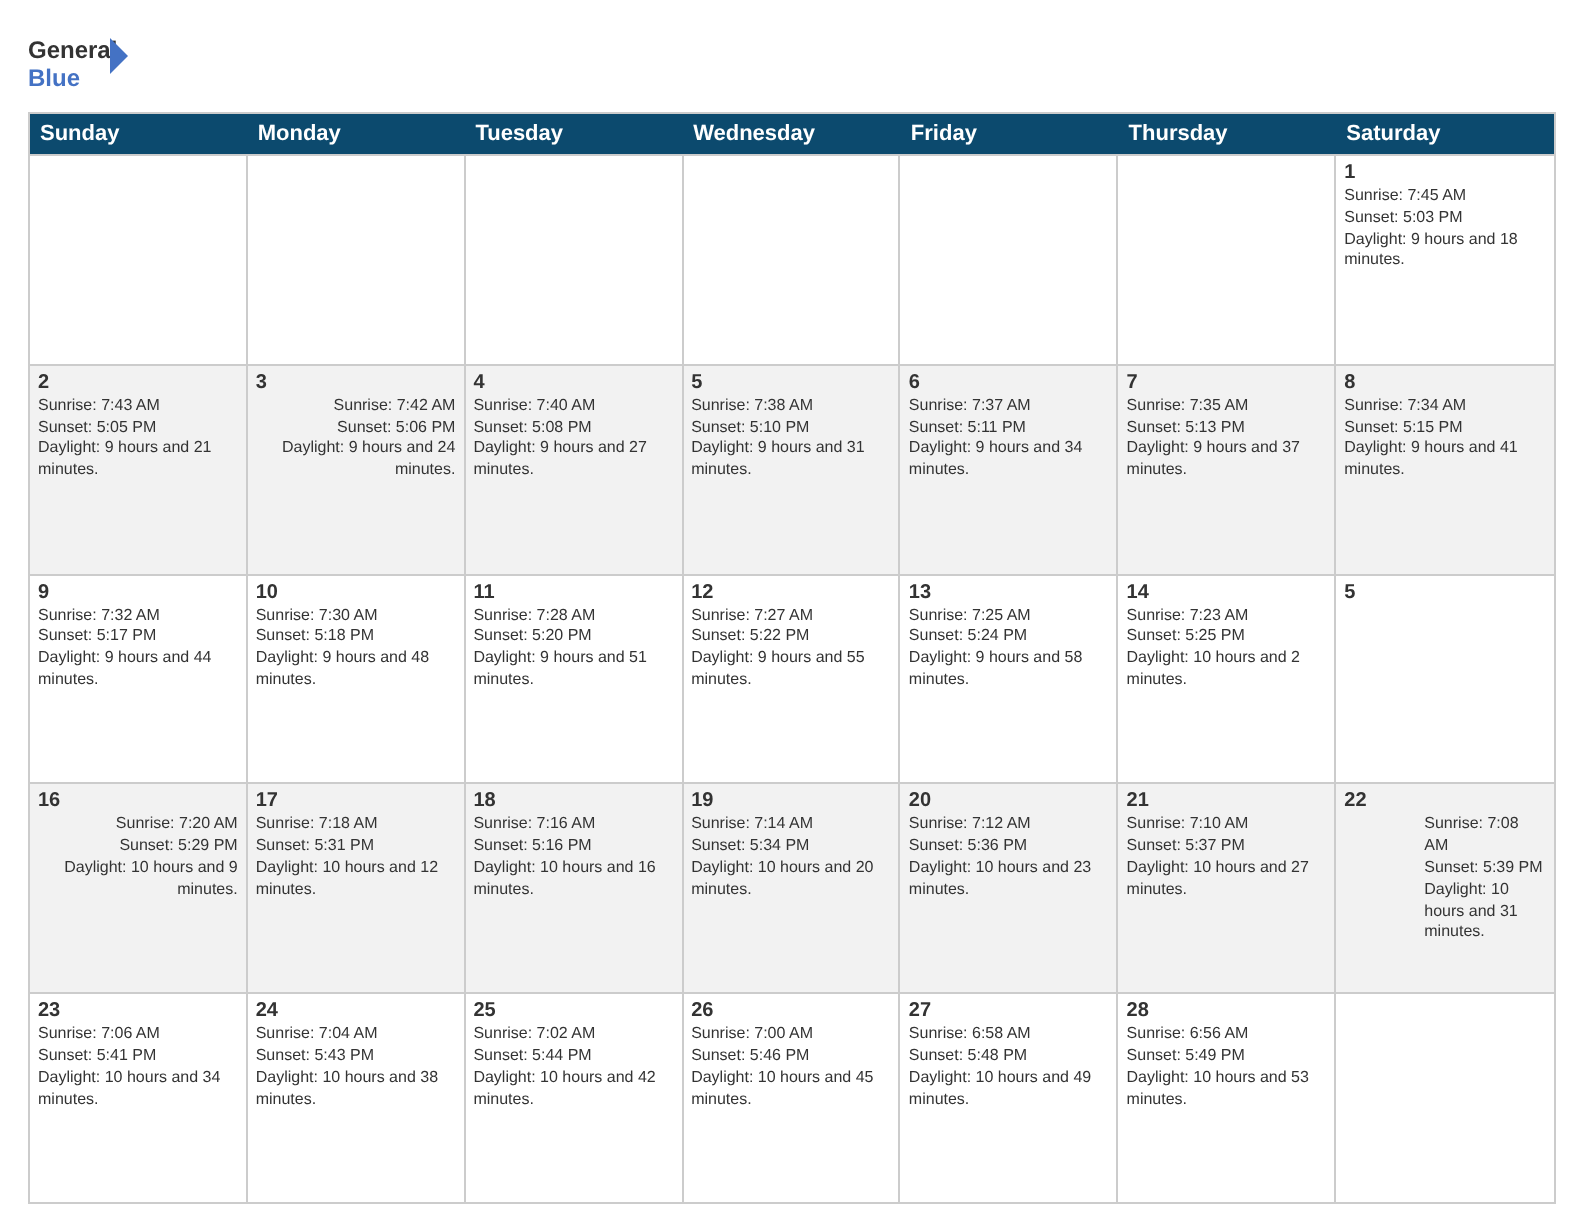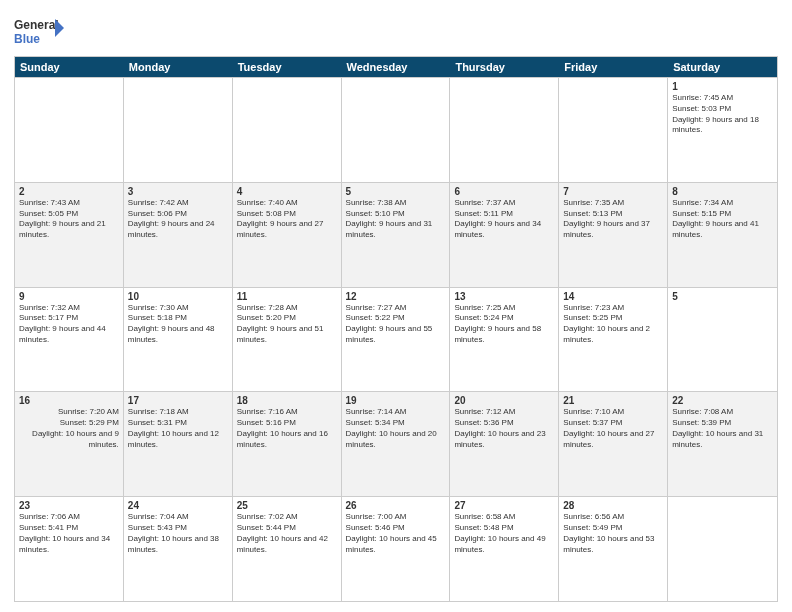--- a/index.html
+++ b/index.html
@@ -118,22 +118,22 @@
       <div class="location"></div>
     </div>
   </div>
 
   <div class="calendar">
     <div class="cal-header">
     <div class="cal-header-cell">Sunday</div>
         <div class="cal-header-cell">Monday</div>
         <div class="cal-header-cell">Tuesday</div>
         <div class="cal-header-cell">Wednesday</div>
+        <div class="cal-header-cell">Friday</div>
         <div class="cal-header-cell">Thursday</div>
-        <div class="cal-header-cell">Friday</div>
         <div class="cal-header-cell">Saturday</div>
       </div>
     <div class="cal-body">
     <div class="cal-row">
           <div class="cal-cell empty"></div>
           <div class="cal-cell empty"></div>
           <div class="cal-cell empty"></div>
           <div class="cal-cell empty"></div>
           <div class="cal-cell empty"></div>
           <div class="cal-cell empty"></div>
@@ -146,21 +146,21 @@
         </div>
         <div class="cal-row">
           <div class="cal-cell">
             <span class="day-num">2</span>
             <div class="day-info" style="white-space: pre-line;">Sunrise: 7:43 AM
 Sunset: 5:05 PM
 Daylight: 9 hours and 21 minutes.</div>
           </div>
           <div class="cal-cell">
             <span class="day-num">3</span>
-            <div class="day-info" style="white-space: pre-line;">Sunrise: 7:42 AM
+            <div class="day-info" style="white-space: pre-line; text-align: right;">Sunrise: 7:42 AM
 Sunset: 5:06 PM
 Daylight: 9 hours and 24 minutes.</div>
           </div>
           <div class="cal-cell">
             <span class="day-num">4</span>
             <div class="day-info" style="white-space: pre-line;">Sunrise: 7:40 AM
 Sunset: 5:08 PM
 Daylight: 9 hours and 27 minutes.</div>
           </div>
           <div class="cal-cell">
@@ -261,21 +261,21 @@
 Daylight: 10 hours and 23 minutes.</div>
           </div>
           <div class="cal-cell">
             <span class="day-num">21</span>
             <div class="day-info" style="white-space: pre-line;">Sunrise: 7:10 AM
 Sunset: 5:37 PM
 Daylight: 10 hours and 27 minutes.</div>
           </div>
           <div class="cal-cell">
             <span class="day-num">22</span>
-            <div class="day-info" style="white-space: pre-line;">Sunrise: 7:08 AM
+            <div class="day-info" style="white-space: pre-line; margin-left: 40px;">Sunrise: 7:08 AM
 Sunset: 5:39 PM
 Daylight: 10 hours and 31 minutes.</div>
           </div>
         </div>
         <div class="cal-row">
           <div class="cal-cell">
             <span class="day-num">23</span>
             <div class="day-info" style="white-space: pre-line;">Sunrise: 7:06 AM
 Sunset: 5:41 PM
 Daylight: 10 hours and 34 minutes.</div>

